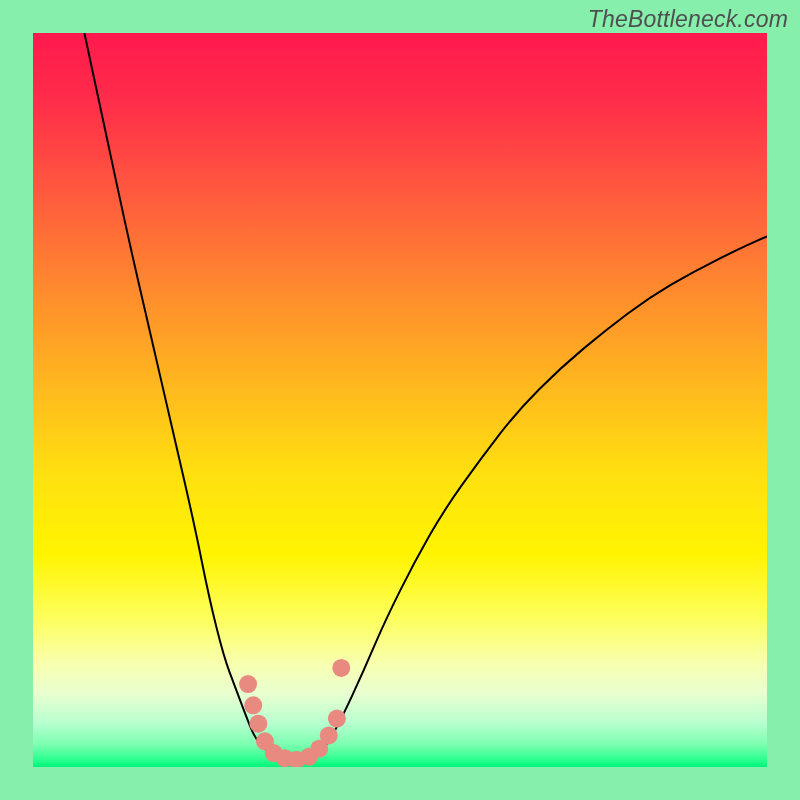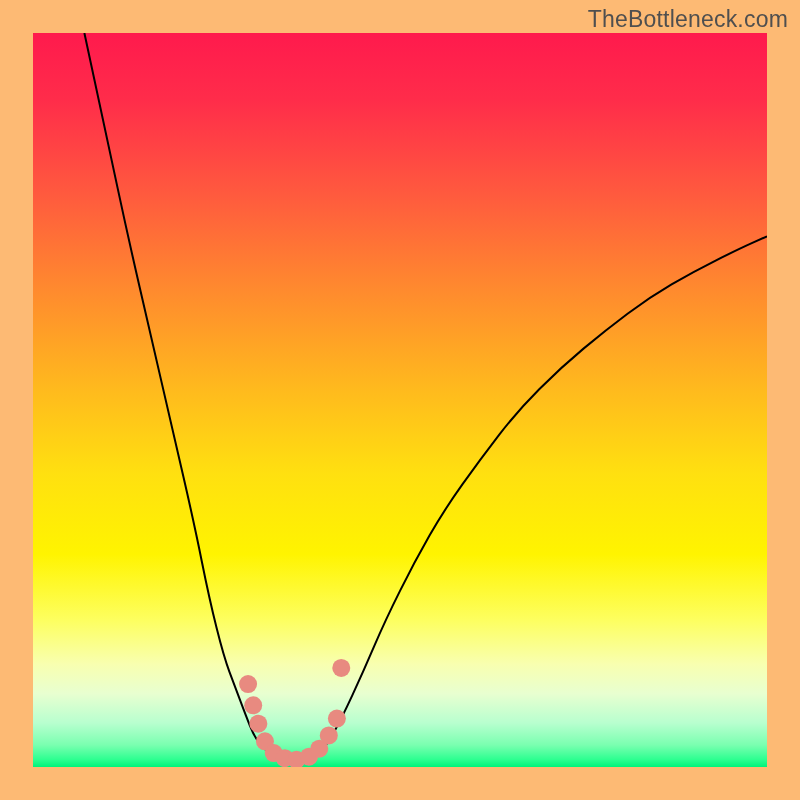--- a/index.html
+++ b/index.html
@@ -10,21 +10,22 @@
     overflow: hidden;
     background: #000;
     font-family: Arial, Helvetica, sans-serif;
   }
   .frame {
     position: absolute;
     left: 0;
     top: 0;
     width: 800px;
     height: 800px;
-    background: #fdba74;
+    background: #86efac;
+    font-style: italic;
   }
   .plot-area {
     position: absolute;
     left: 33px;
     top: 33px;
     width: 734px;
     height: 734px;
     overflow: hidden;
   }
   .gradient {

